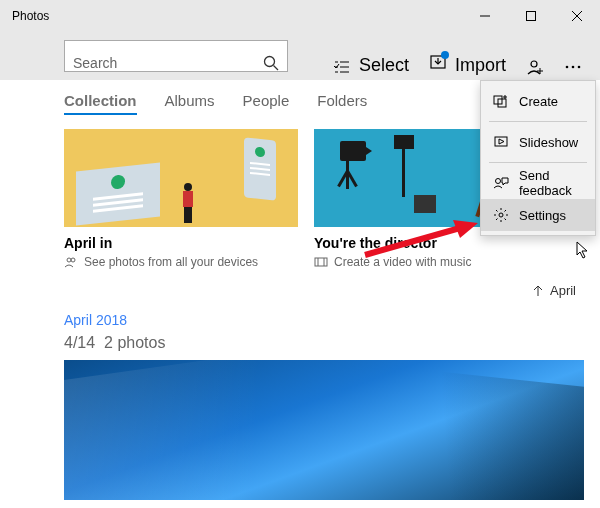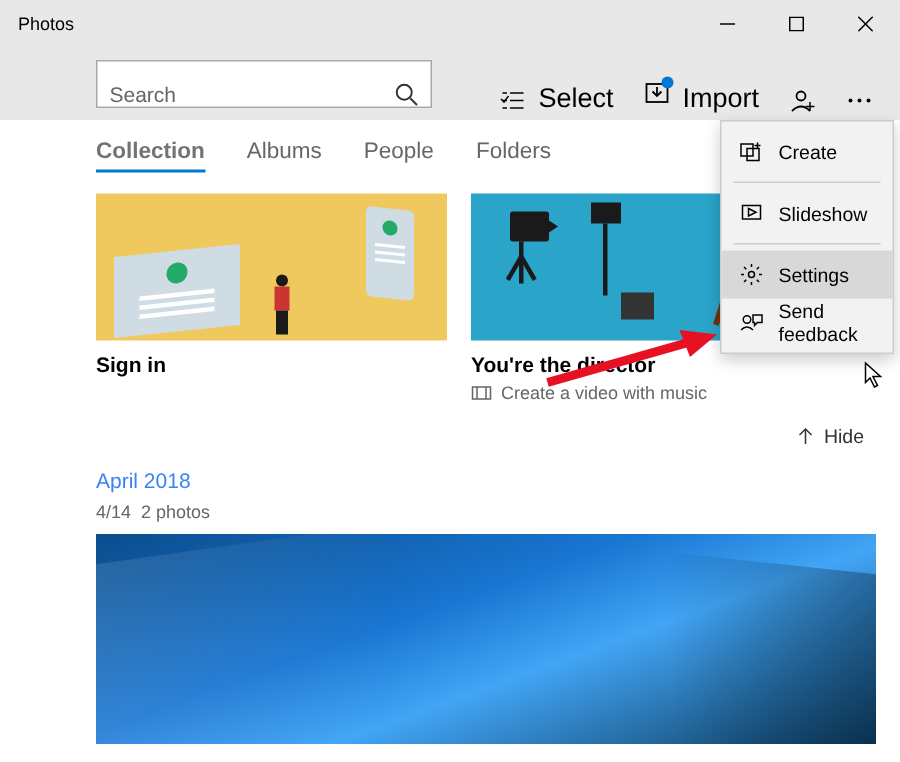--- a/index.html
+++ b/index.html
@@ -23,21 +23,21 @@
 .tab.active { color: #737373; border-bottom: 2px solid #0078d4; font-weight: 600; }
 .cards { display: flex; gap: 16px; margin-bottom: 14px; }
 .card { width: 234px; }
 .card .img { width: 100%; height: 98px; position: relative; overflow: hidden; }
 .card .ctitle { font-size: 14px; font-weight: 600; margin-top: 8px; color: #000; }
 .card .csub { font-size: 12px; color: #666; margin-top: 4px; display: flex; align-items: center; gap: 6px; }
 .card .csub svg { width: 14px; height: 14px; flex-shrink: 0; }
 .hidebar { display: flex; justify-content: flex-end; align-items: center; gap: 6px; font-size: 13px; color: #333; padding-right: 8px; margin-bottom: 14px; }
 .hidebar svg { width: 12px; height: 12px; }
 .section-title { font-size: 14px; color: #3b82f6; margin-bottom: 6px; }
-.section-sub { font-size: 12px; color: #666; margin-bottom: 8px; }
+.section-sub { font-size: 16px; color: #666; margin-bottom: 8px; }
 .bigimg { width: 520px; height: 140px; background: linear-gradient(160deg, #0a4d8c 0%, #1976d2 40%, #42a5f5 60%, #0d3a5c 100%); position: relative; overflow: hidden; }
 .bigimg::before { content: ""; position: absolute; left: -50px; bottom: -60px; width: 400px; height: 200px; background: linear-gradient(100deg, rgba(255,255,255,0.15), rgba(255,255,255,0) 60%); transform: rotate(-8deg); }
 .bigimg::after { content: ""; position: absolute; right: -80px; bottom: -80px; width: 300px; height: 200px; background: linear-gradient(260deg, rgba(4,30,50,0.6), rgba(4,30,50,0) 70%); transform: rotate(6deg); }
 .menu { position: absolute; top: 80px; right: 4px; width: 116px; background: #f2f2f2; border: 1px solid #ccc; box-shadow: 0 4px 10px rgba(0,0,0,0.2); z-index: 50; padding: 4px 0; }
 .menu .mitem { height: 32px; display: flex; align-items: center; gap: 10px; padding: 0 12px; font-size: 13px; color: #000; }
 .menu .mitem.hl { background: #d8d8d8; }
 .menu .mitem svg { width: 16px; height: 16px; flex-shrink: 0; }
 .menu hr { border: none; border-top: 1px solid #ccc; margin: 4px 8px; }
 .arrow { position: absolute; top: 220px; left: 360px; z-index: 60; }
 .cursor { position: absolute; top: 241px; right: 10px; z-index: 70; }
@@ -159,21 +159,29 @@
     <div class="card">
       <div class="img ill1">
         <div class="laptop"></div>
           <div class="phone"></div>
         <div class="person">
             <div class="head"></div>
             <div class="body"></div>
             <div class="legs"></div>
           </div>
       </div>
-      <div class="ctitle">Sign in</div>
+      <div class="ctitle">April in</div>
+      <div class="csub">
+        <svg viewBox="0 0 14 14">
+            <circle cx="5" cy="5" r="2" fill="none" stroke="#666"></circle>
+            <circle cx="9" cy="5" r="2" fill="none" stroke="#666"></circle>
+            <path d="M1 12 Q5 8 9 12" fill="none" stroke="#666"></path>
+          </svg>
+        <span>See photos from all your devices</span>
+      </div>
     </div>
     <div class="card">
       <div class="img ill2">
         <div class="cam"></div>
           <div class="tripod"></div>
           <div class="light"></div>
           <div class="lstand"></div>
           <div class="clap"></div>
         <div class="chair">
             <div class="back"></div>
@@ -190,21 +198,21 @@
         <span>Create a video with music</span>
       </div>
     </div>
   </div>
 
   <div class="hidebar">
     <svg viewBox="0 0 12 12">
         <line x1="6" y1="11" x2="6" y2="1" stroke="#333"></line>
         <polyline points="2,5 6,1 10,5" fill="none" stroke="#333"></polyline>
       </svg>
-    <span>Hide</span>
+    <span>April</span>
   </div>
 
   <div class="section-title">April 2018</div>
   <div class="section-sub">
     <span>4/14</span>&nbsp;&nbsp;<span>2 photos</span>
   </div>
   <div class="bigimg"></div>
 </div>
 
 <div class="menu">
@@ -219,34 +227,34 @@
   </div>
   <hr>
   <div class="mitem">
     <svg viewBox="0 0 16 16">
         <rect x="2" y="3" width="12" height="9" fill="none" stroke="#000"></rect>
         <polygon points="6,5 11,7.5 6,10" fill="none" stroke="#000"></polygon>
       </svg>
     <span>Slideshow</span>
   </div>
   <hr>
-  <div class="mitem hl">
-    <svg viewBox="0 0 16 16">
-        <circle cx="8" cy="8" r="2" fill="none" stroke="#000"></circle>
-        <path d="M8 1 L8 3 M8 13 L8 15 M1 8 L3 8 M13 8 L15 8 M3 3 L4.5 4.5 M11.5 11.5 L13 13 M3 13 L4.5 11.5 M11.5 4.5 L13 3" stroke="#000"></path>
-      </svg>
-    <span>Settings</span>
-  </div>
   <div class="mitem">
     <svg viewBox="0 0 16 16">
         <circle cx="5" cy="6" r="2.5" fill="none" stroke="#000"></circle>
         <path d="M1 13 Q5 9 9 13" fill="none" stroke="#000"></path>
         <path d="M9 3 L15 3 L15 8 L12 8 L10 10 L10 8 L9 8 Z" fill="none" stroke="#000"></path>
       </svg>
     <span>Send feedback</span>
+  </div>
+  <div class="mitem hl">
+    <svg viewBox="0 0 16 16">
+        <circle cx="8" cy="8" r="2" fill="none" stroke="#000"></circle>
+        <path d="M8 1 L8 3 M8 13 L8 15 M1 8 L3 8 M13 8 L15 8 M3 3 L4.5 4.5 M11.5 11.5 L13 13 M3 13 L4.5 11.5 M11.5 4.5 L13 3" stroke="#000"></path>
+      </svg>
+    <span>Settings</span>
   </div>
 </div>
 
 <svg class="arrow" width="120" height="40" viewBox="0 0 120 40">
   <line x1="5" y1="35" x2="100" y2="8" stroke="#e81123" stroke-width="6"></line>
   <polygon points="118,3 93,0 100,18" fill="#e81123"></polygon>
 </svg>
 
 <svg class="cursor" width="14" height="18" viewBox="0 0 14 18">
   <path d="M1 1 L1 14 L4 11 L7 17 L9 16 L6 10 L11 10 Z" fill="#fff" stroke="#000" stroke-width="1"></path>

